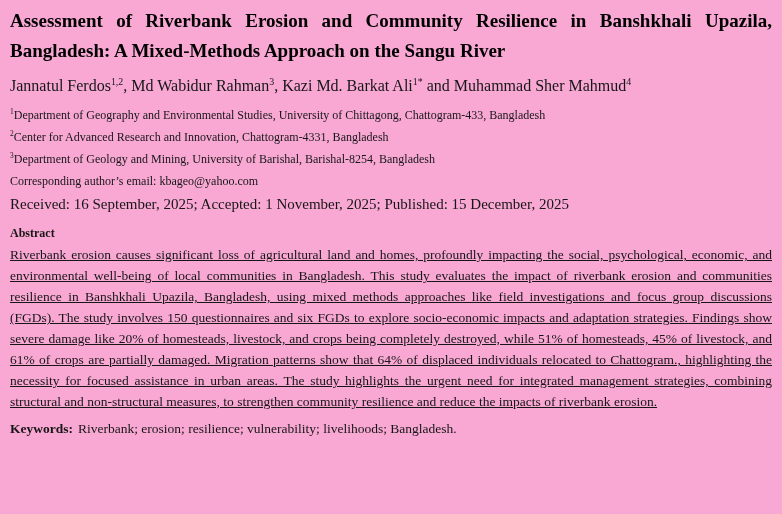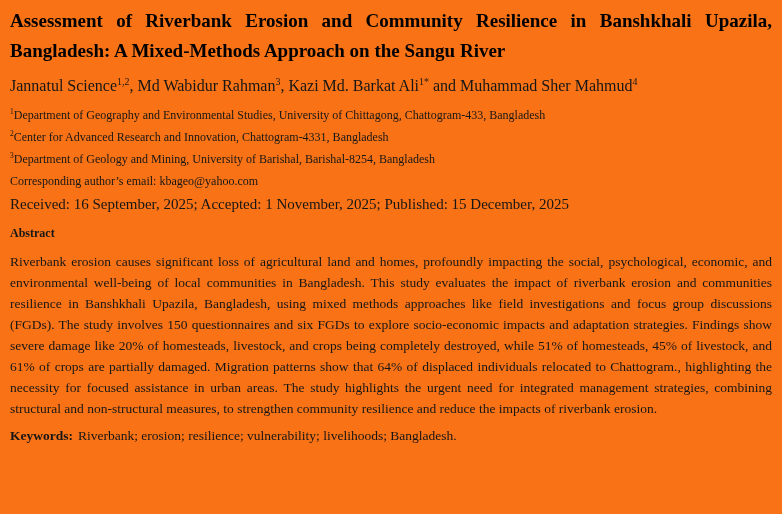--- a/index.html
+++ b/index.html
@@ -1,20 +1,20 @@
 <!DOCTYPE html>
 <html><head>
 <meta charset="utf-8">
 <style>
   * { margin: 0; padding: 0; box-sizing: border-box; }
   html, body { background: #ffffff; }
   .page {
     width: 782px;
     height: 514px;
-    background: #f97316;
+    background: #f9a8d4;
     padding: 6px 10px 0 10px;
     overflow: hidden;
     font-family: "Liberation Serif", serif;
     color: #161616;
   }
   .title {
     font-size: 19px;
     font-weight: bold;
     line-height: 30px;
     text-align: justify;
@@ -49,41 +49,42 @@
     font-size: 15px;
     line-height: 24px;
   }
   .abstract-heading {
     margin-top: 7px;
     font-size: 12px;
     font-weight: bold;
     line-height: 20px;
   }
   .abstract-text {
-    margin-top: 8px;
+    margin-top: 1px;
     font-size: 13.5px;
     line-height: 21px;
     text-align: justify;
+    text-decoration: underline;
   }
   .keywords {
     margin-top: 7px;
     font-size: 13.5px;
     line-height: 20px;
   }
   .keywords-label { font-weight: bold; text-align: center; }
   .keywords-text { margin-left: 5px; }
 </style>
 </head>
 <body>
 
 <div class="page">
 
   <h1 class="title">Assessment of Riverbank Erosion and Community Resilience in Banshkhali Upazila, Bangladesh: A Mixed-Methods Approach on the Sangu River</h1>
 
-  <p class="authors"><span>Jannatul Science</span><sup>1,2</sup><span>, </span><span>Md Wabidur Rahman</span><sup>3</sup><span>, </span><span>Kazi Md. Barkat Ali</span><sup>1*</sup><span> and </span><span>Muhammad Sher Mahmud</span><sup>4</sup></p>
+  <p class="authors"><span>Jannatul Ferdos</span><sup>1,2</sup><span>, </span><span>Md Wabidur Rahman</span><sup>3</sup><span>, </span><span>Kazi Md. Barkat Ali</span><sup>1*</sup><span> and </span><span>Muhammad Sher Mahmud</span><sup>4</sup></p>
 
   <div class="affiliations">
     <p><sup>1</sup><span>Department of Geography and Environmental Studies, University of Chittagong, Chattogram-433, Bangladesh</span></p>
     <p><sup>2</sup><span>Center for Advanced Research and Innovation, Chattogram-4331, Bangladesh</span></p>
     <p><sup>3</sup><span>Department of Geology and Mining, University of Barishal, Barishal-8254, Bangladesh</span></p>
     <p>Corresponding author’s email: kbageo@yahoo.com</p>
   </div>
 
 
   <p class="history">Received: 16 September, 2025; Accepted: 1 November, 2025; Published: 15 December, 2025</p>

